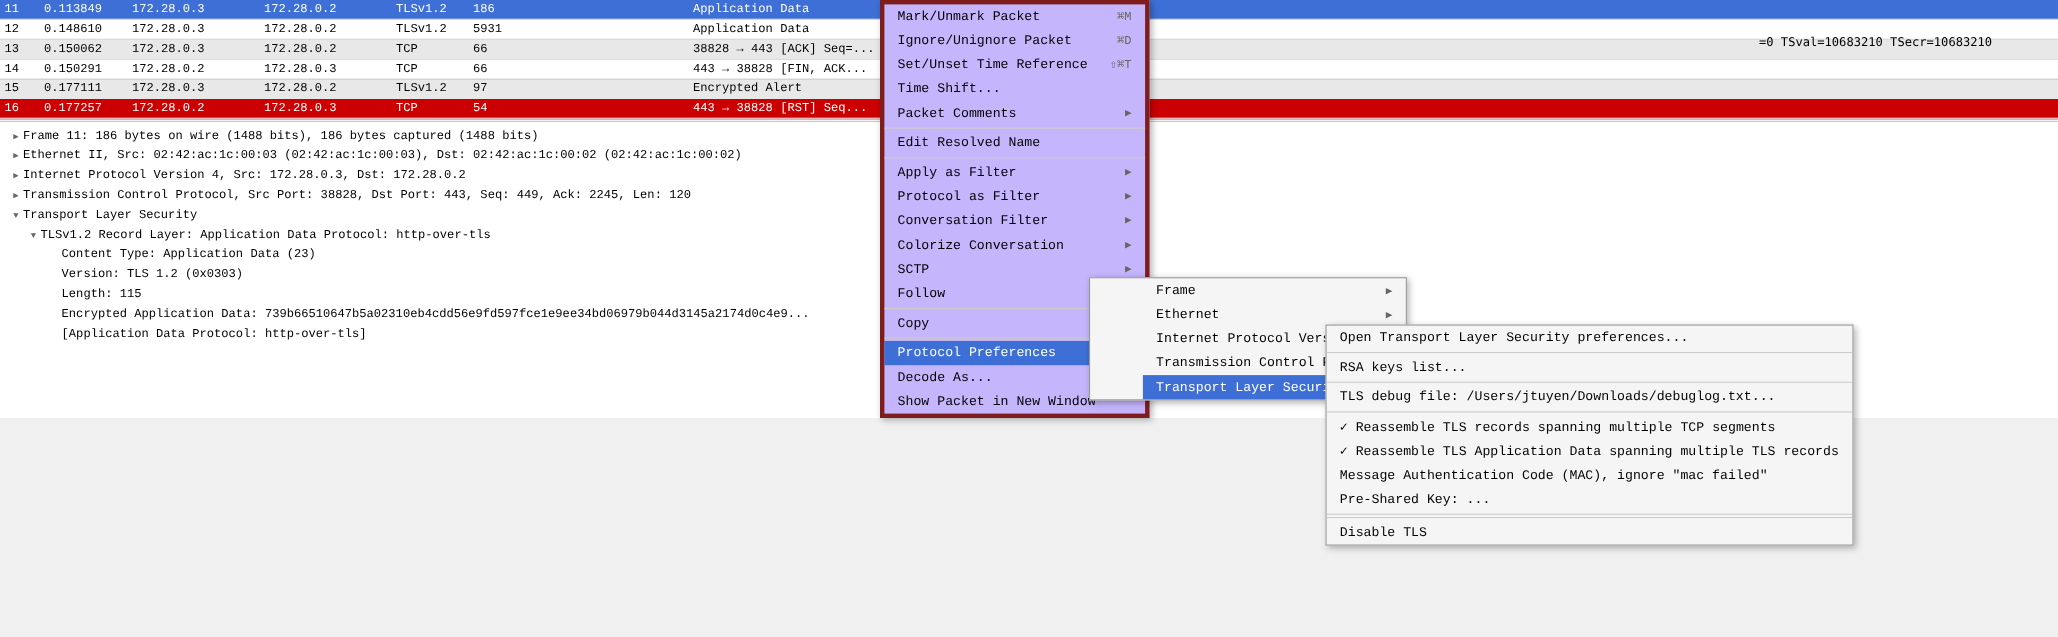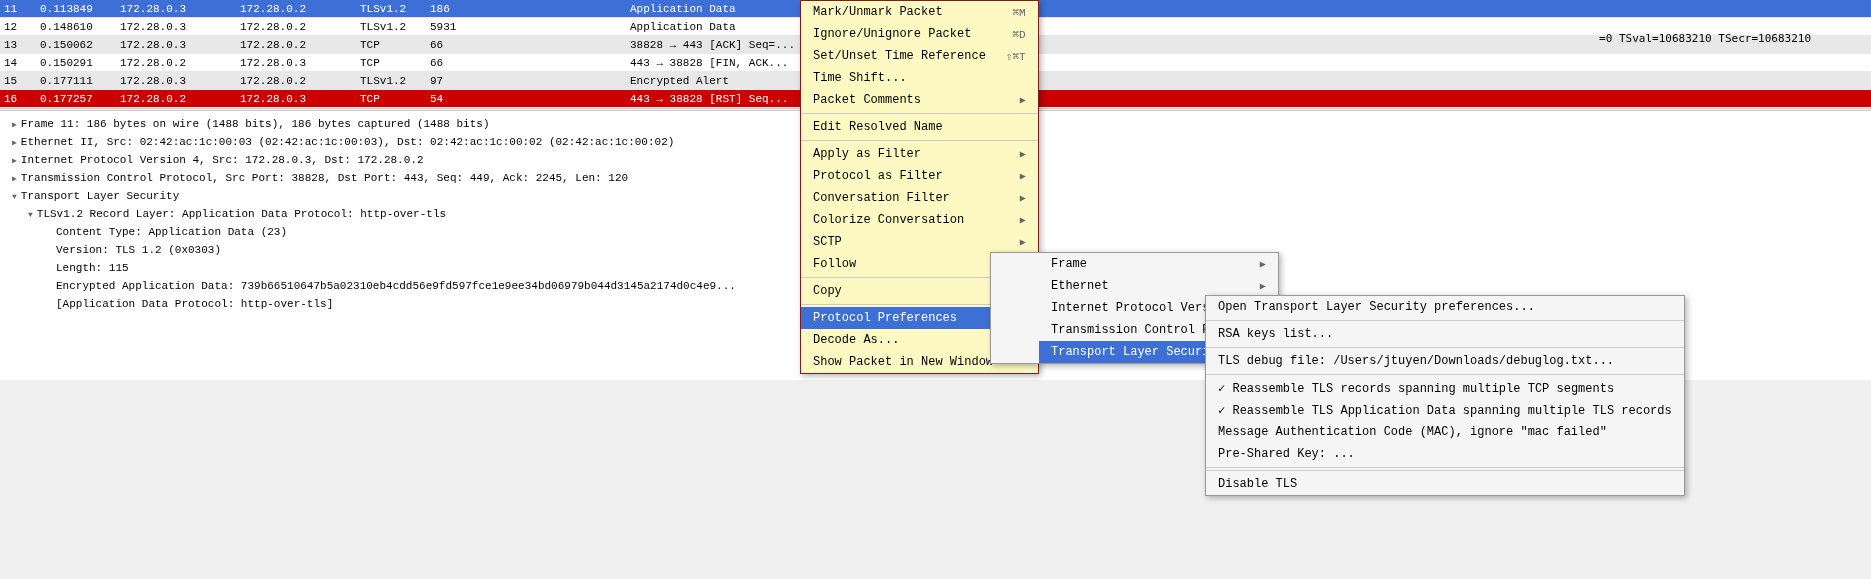--- a/index.html
+++ b/index.html
@@ -70,22 +70,22 @@
     .detail-row.indent-2 { padding-left: 36px; }
     .detail-row .triangle {
       font-size: 8px;
       margin-right: 4px;
       color: #666;
     }
 
     
     .context-menu {
       position: absolute;
-      background: #fef9c3;
-      border: 1px solid #7f1d1d;
+      background: #c4b5fd;
+      border: 4px solid #7f1d1d;
       box-shadow: 2px 2px 6px rgba(0,0,0,0.3);
       min-width: 200px;
       z-index: 100;
     }
     .menu-item {
       display: flex;
       align-items: center;
       justify-content: space-between;
       padding: 3px 12px 3px 12px;
       height: 22px;

